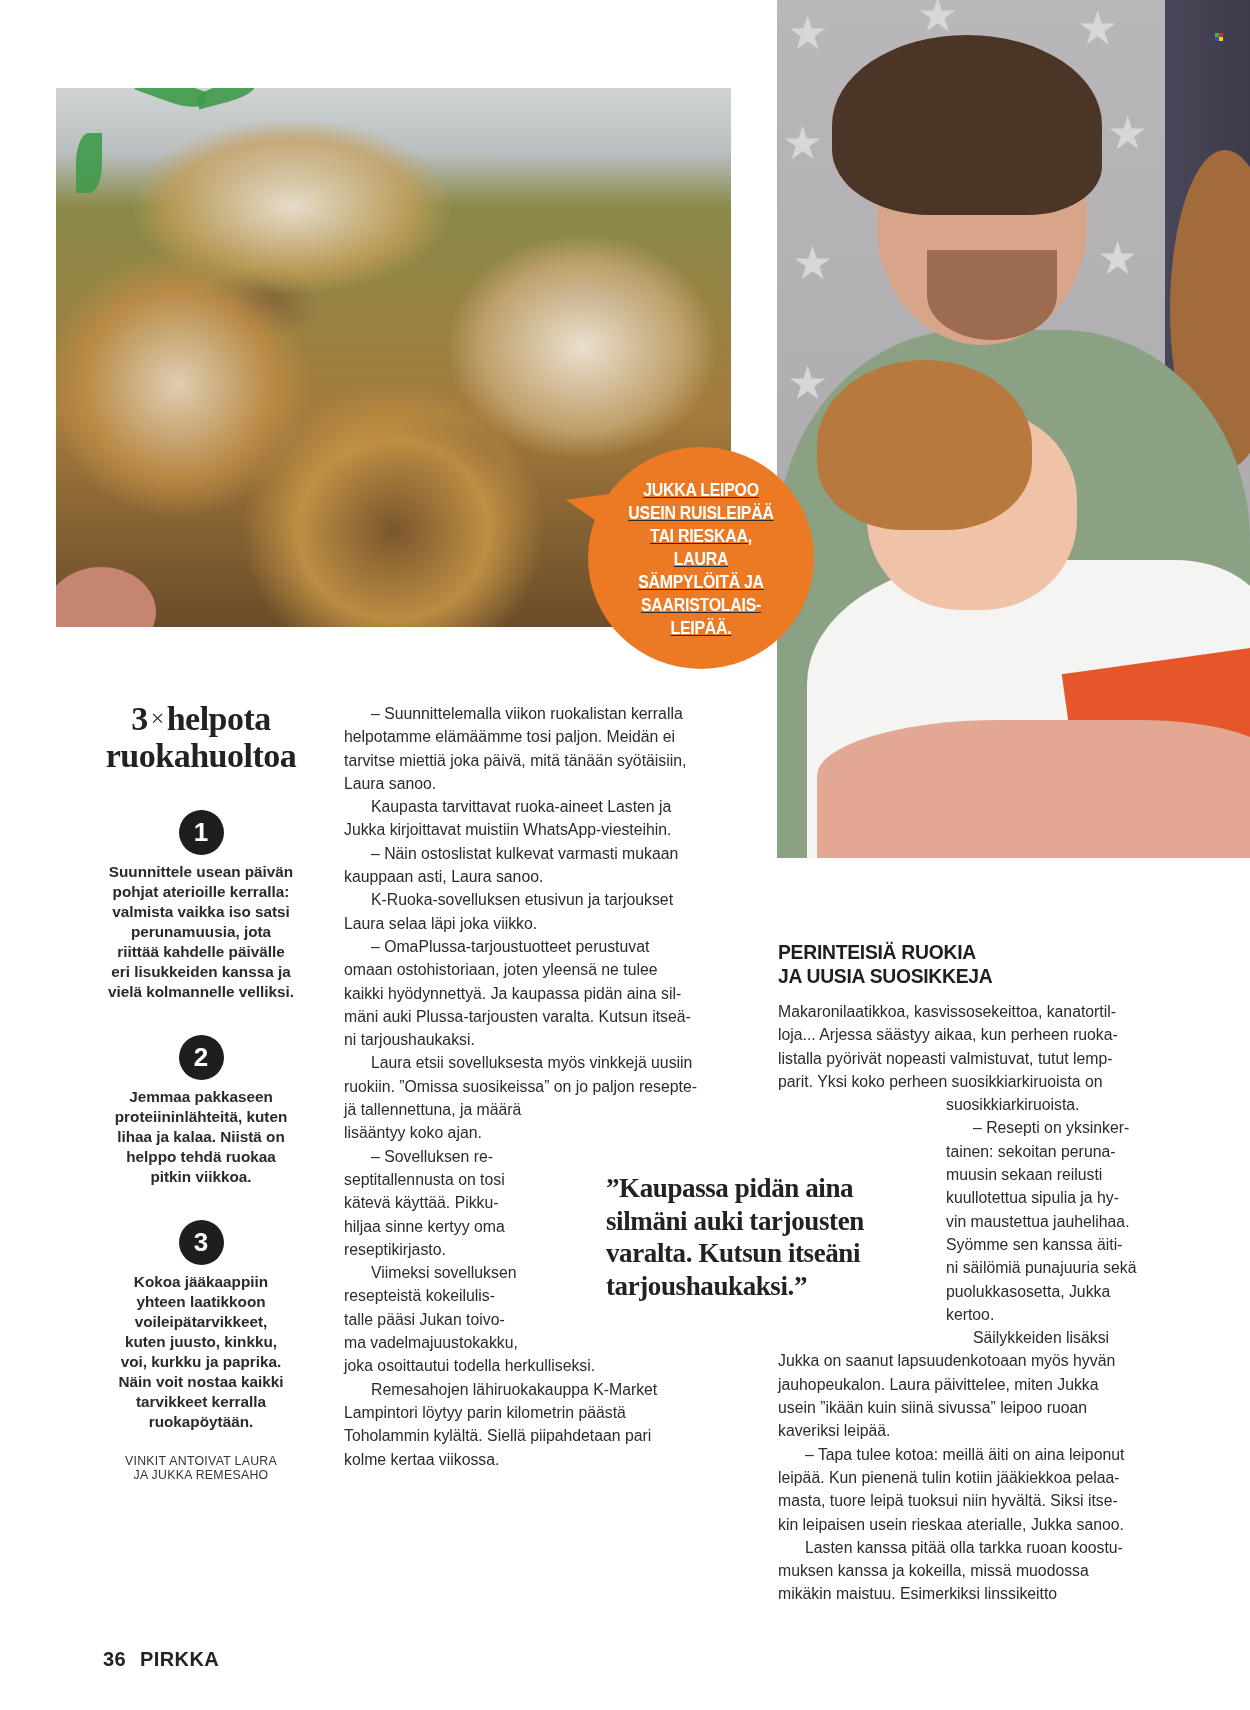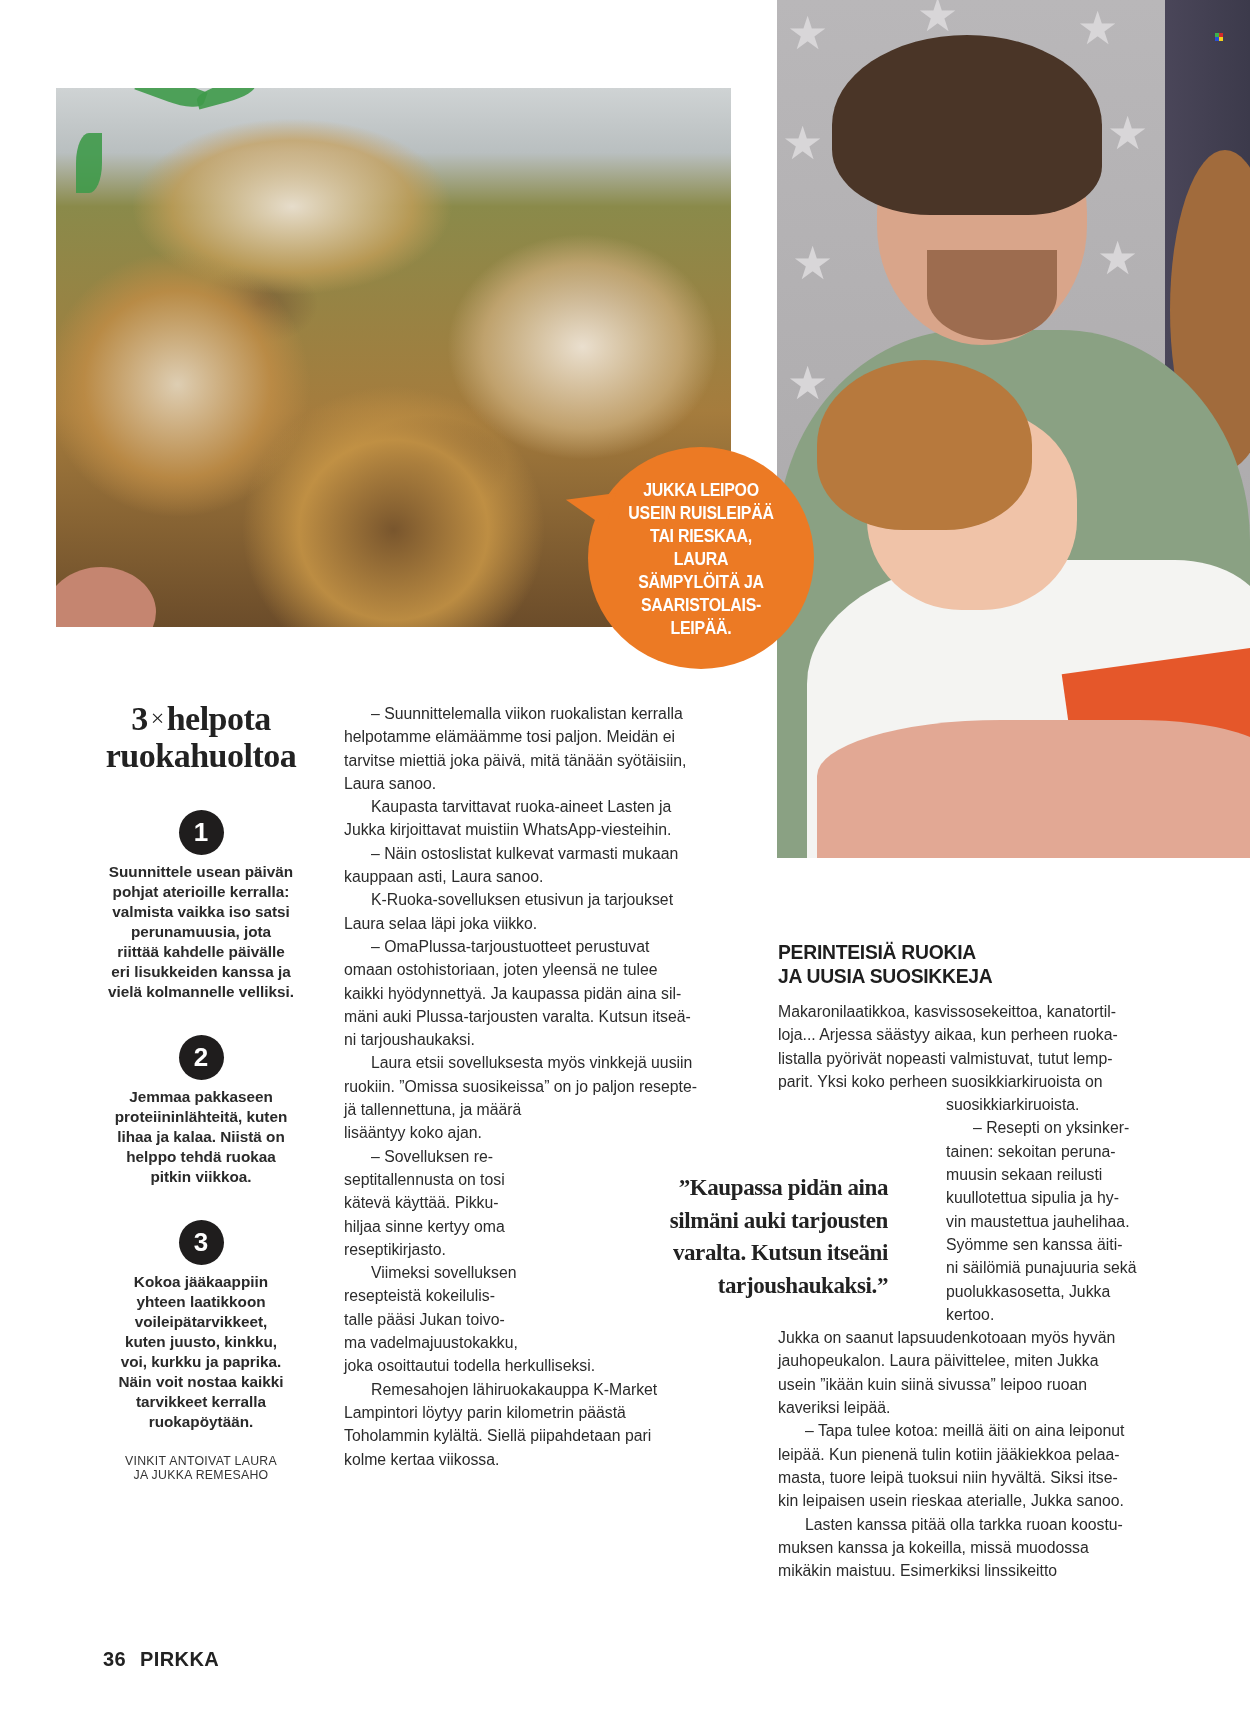--- a/index.html
+++ b/index.html
@@ -41,21 +41,21 @@
   .family-photo .shirt-boy { position: absolute; left: 30px; top: 560px; width: 460px; height: 310px; background: #f4f4f2; border-radius: 40% 20% 0 0; }
   .family-photo .logo-block { position: absolute; left: 290px; top: 660px; width: 200px; height: 90px; background: #e5572a; transform: rotate(-8deg); }
   .family-photo .arms { position: absolute; left: 40px; top: 720px; width: 460px; height: 140px; background: #e2a894; border-radius: 40% 30% 0 0; }
   .family-photo .flag { position: absolute; left: 438px; top: 33px; width: 8px; height: 8px; }
   .family-photo .flag span { position: absolute; width: 4px; height: 4px; }
 
   
   .bubble {
     position: absolute; left: 588px; top: 447px; width: 226px; height: 222px;
     border-radius: 50%; background: #ec7a24;
-    display: flex; align-items: center; justify-content: center; text-align: center;
+    display: flex; align-items: center; justify-content: center; text-align: center; text-decoration: underline;
   }
   .bubble::before {
     content: ""; position: absolute; left: -22px; top: 38px;
     width: 0; height: 0; border-top: 22px solid transparent; border-bottom: 14px solid transparent;
     border-right: 46px solid #ec7a24; transform: rotate(18deg);
   }
   .bubble-text {
     width: 180px; color: #ffffff; font-weight: bold; font-size: 18.5px; line-height: 23px;
     font-family: "Liberation Sans Narrow", "Liberation Sans", sans-serif; letter-spacing: -0.3px;
     white-space: pre-line; transform: scaleX(0.86);
@@ -82,23 +82,23 @@
   .col .ind { text-indent: 27px; }
   .col-mid { left: 344px; top: 702px; width: 390px; }
   .col-right { left: 778px; top: 1000px; width: 470px; }
   .subhead {
     position: absolute; left: 778px; top: 940px; width: 300px;
     font-weight: bold; font-size: 21px; line-height: 24px; color: #1e1e1e;
     text-transform: uppercase; letter-spacing: -0.3px; white-space: pre-line;
     font-family: "Liberation Sans Narrow", "Liberation Sans", sans-serif; transform: scaleX(0.92); transform-origin: left top;
   }
   .pullquote {
-    position: absolute; left: 606px; top: 1172px; width: 282px; text-align: right;
+    position: absolute; left: 606px; top: 1172px; width: 282px; text-align: left;
     font-family: "Liberation Serif", "DejaVu Serif", serif; font-weight: bold;
-    font-size: 23px; line-height: 32.5px; color: #222; white-space: pre-line; letter-spacing: -0.4px;
+    font-size: 27px; line-height: 32.5px; color: #222; white-space: pre-line; letter-spacing: -0.4px;
   }
   .folio { position: absolute; left: 103px; top: 1648px; font-weight: bold; font-size: 20px; color: #222; letter-spacing: 0.4px; }
   .folio .mag { margin-left: 14px; }
 </style>
 </head>
 <body>
 
 <div class="bread-photo">
   <div class="leaf" style="left:80px;top:-8px;width:70px;height:22px;transform:rotate(20deg);"></div>
   <div class="leaf" style="left:20px;top:45px;width:26px;height:60px;"></div>
@@ -234,20 +234,21 @@
   <p style="padding-left:168px;">suosikkiarkiruoista.</p>
   <p style="padding-left:168px;text-indent:27px;">– Resepti on yksinker-
 tainen: sekoitan peruna-
 muusin sekaan reilusti
 kuullotettua sipulia ja hy-
 vin maustettua jauhelihaa.
 Syömme sen kanssa äiti-
 ni säilömiä punajuuria sekä
 puolukkasosetta, Jukka
 kertoo.</p>
+  <p style="padding-left:168px;text-indent:27px;">Säilykkeiden lisäksi</p>
   <p>Jukka on saanut lapsuudenkotoaan myös hyvän
 jauhopeukalon. Laura päivittelee, miten Jukka
 usein ”ikään kuin siinä sivussa” leipoo ruoan
 kaveriksi leipää.</p>
   <p class="ind">– Tapa tulee kotoa: meillä äiti on aina leiponut
 leipää. Kun pienenä tulin kotiin jääkiekkoa pelaa-
 masta, tuore leipä tuoksui niin hyvältä. Siksi itse-
 kin leipaisen usein rieskaa aterialle, Jukka sanoo.</p>
   <p class="ind">Lasten kanssa pitää olla tarkka ruoan koostu-
 muksen kanssa ja kokeilla, missä muodossa

